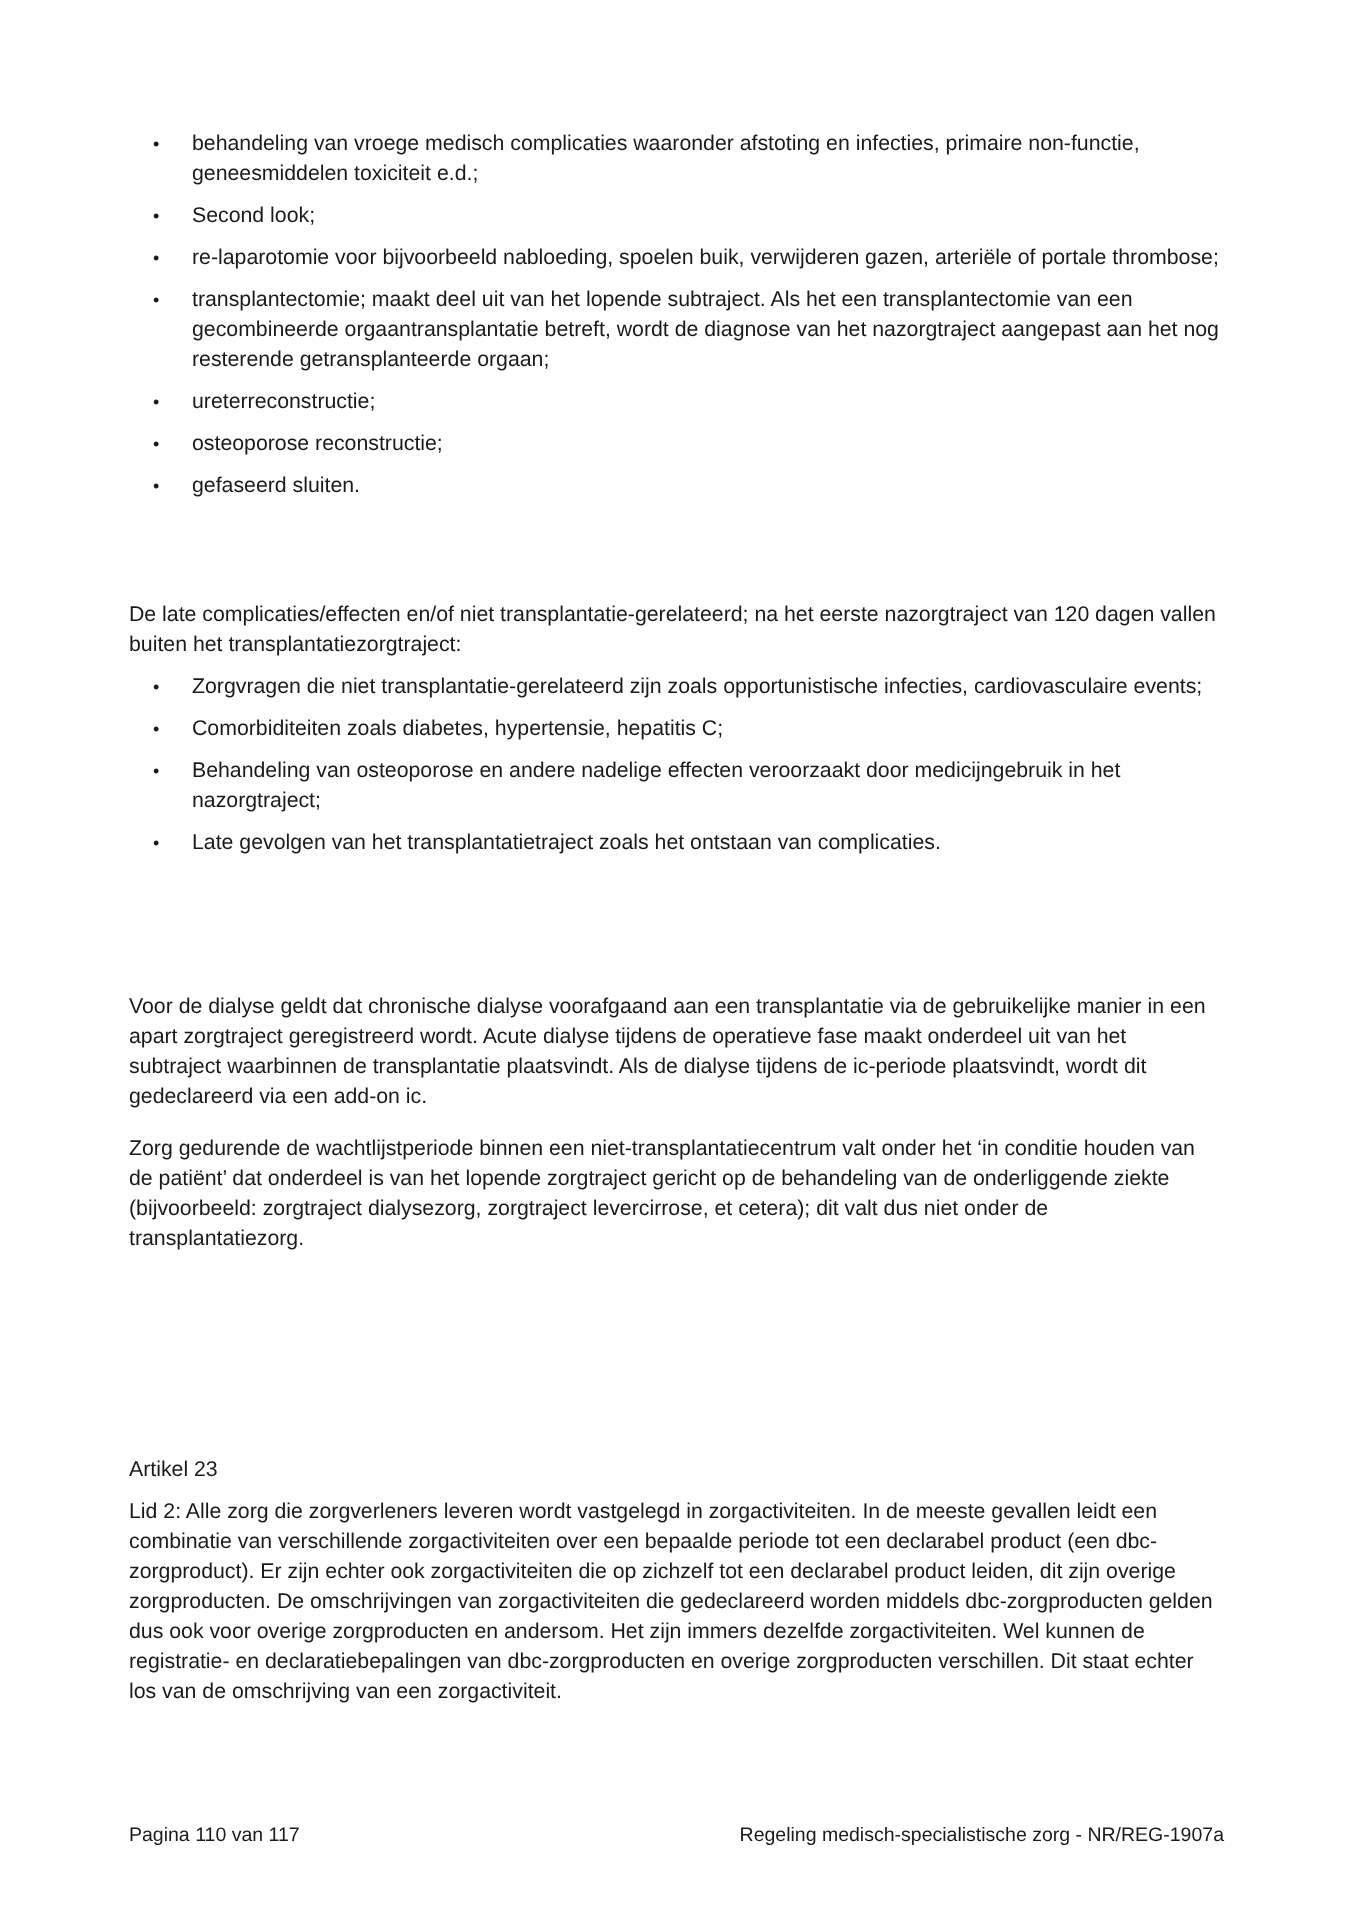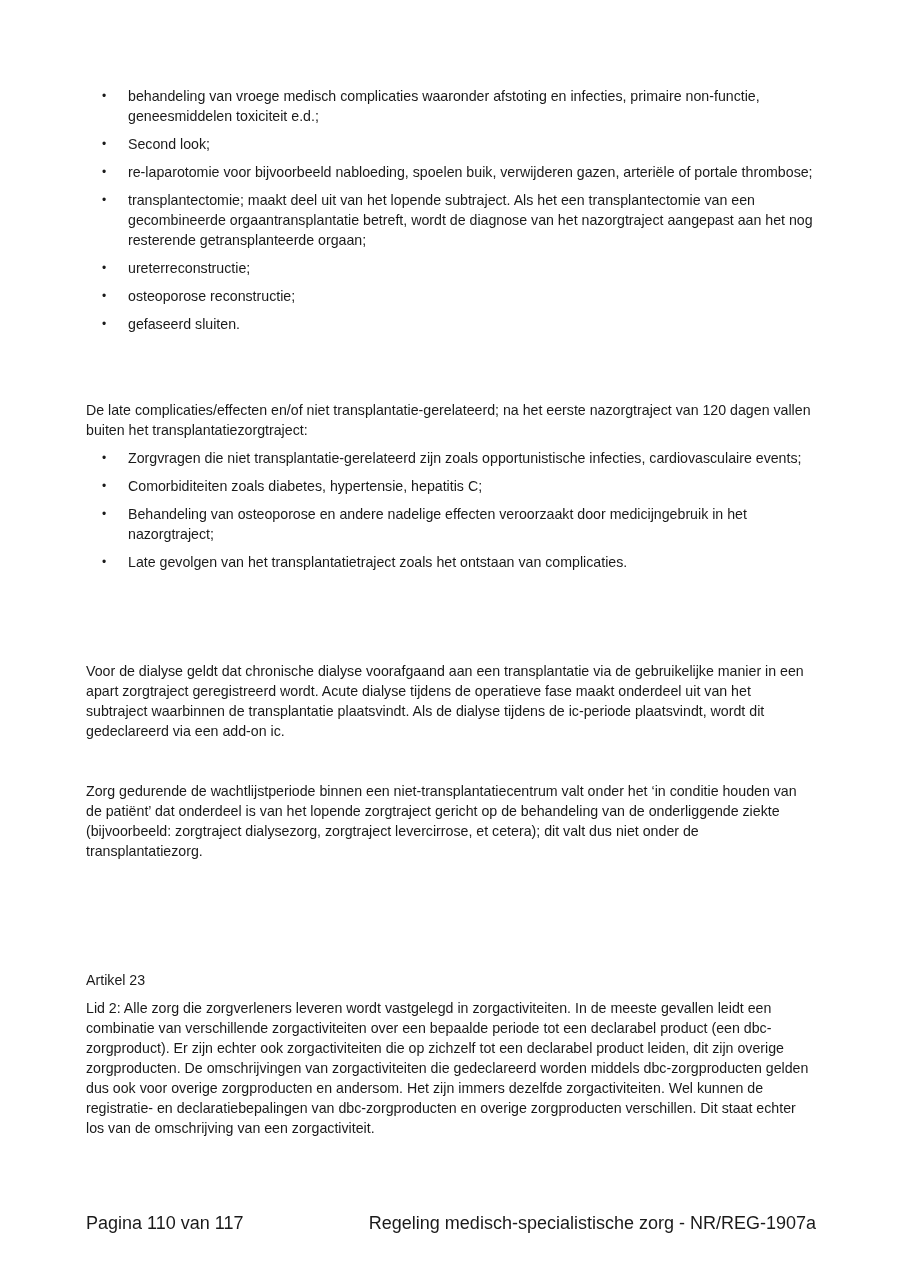--- a/index.html
+++ b/index.html
@@ -49,21 +49,21 @@
     }
     .italic {
     }
     .footer {
       position: absolute;
       top: 1213px;
       left: 86px;
       width: 730px;
       display: flex;
       justify-content: space-between;
-      font-size: 18px;
+      font-size: 13px;
       text-align: center;
     }
   </style>
 </head>
 <body>
 
 <div class="page">
 
   <div class="block" style="top:86px;">
     <ul class="bullets">
@@ -84,21 +84,21 @@
       <li><span class="bullet">•</span><span>Comorbiditeiten zoals diabetes, hypertensie, hepatitis C;</span></li>
       <li><span class="bullet">•</span><span>Behandeling van osteoporose en andere nadelige effecten veroorzaakt door medicijngebruik in het nazorgtraject;</span></li>
       <li><span class="bullet">•</span><span>Late gevolgen van het transplantatietraject zoals het ontstaan van complicaties.</span></li>
     </ul>
   </div>
 
   <div class="block" style="top:661px;">
     <p class="para">Voor de dialyse geldt dat chronische dialyse voorafgaand aan een transplantatie via de gebruikelijke manier in een apart zorgtraject geregistreerd wordt. Acute dialyse tijdens de operatieve fase maakt onderdeel uit van het subtraject waarbinnen de transplantatie plaatsvindt. Als de dialyse tijdens de ic-periode plaatsvindt, wordt dit gedeclareerd via een add-on ic.</p>
   </div>
 
-  <div class="block" style="top:781px;">
+  <div class="block" style="top:756px;">
     <p class="para">Zorg gedurende de wachtlijstperiode binnen een niet-transplantatiecentrum valt onder het ‘in conditie houden van de patiënt’ dat onderdeel is van het lopende zorgtraject gericht op de behandeling van de onderliggende ziekte (bijvoorbeeld: zorgtraject dialysezorg, zorgtraject levercirrose, et cetera); dit valt dus niet onder de transplantatiezorg.</p>
   </div>
 
 
   <div class="block" style="top:970px;">
     <p class="para italic" style="margin-bottom:8px;">Artikel 23</p>
     <p class="para">Lid 2: Alle zorg die zorgverleners leveren wordt vastgelegd in zorgactiviteiten. In de meeste gevallen leidt een combinatie van verschillende zorgactiviteiten over een bepaalde periode tot een declarabel product (een dbc-zorgproduct). Er zijn echter ook zorgactiviteiten die op zichzelf tot een declarabel product leiden, dit zijn overige zorgproducten. De omschrijvingen van zorgactiviteiten die gedeclareerd worden middels dbc-zorgproducten gelden dus ook voor overige zorgproducten en andersom. Het zijn immers dezelfde zorgactiviteiten. Wel kunnen de registratie- en declaratiebepalingen van dbc-zorgproducten en overige zorgproducten verschillen. Dit staat echter los van de omschrijving van een zorgactiviteit.</p>
   </div>
 
   <div class="footer">

